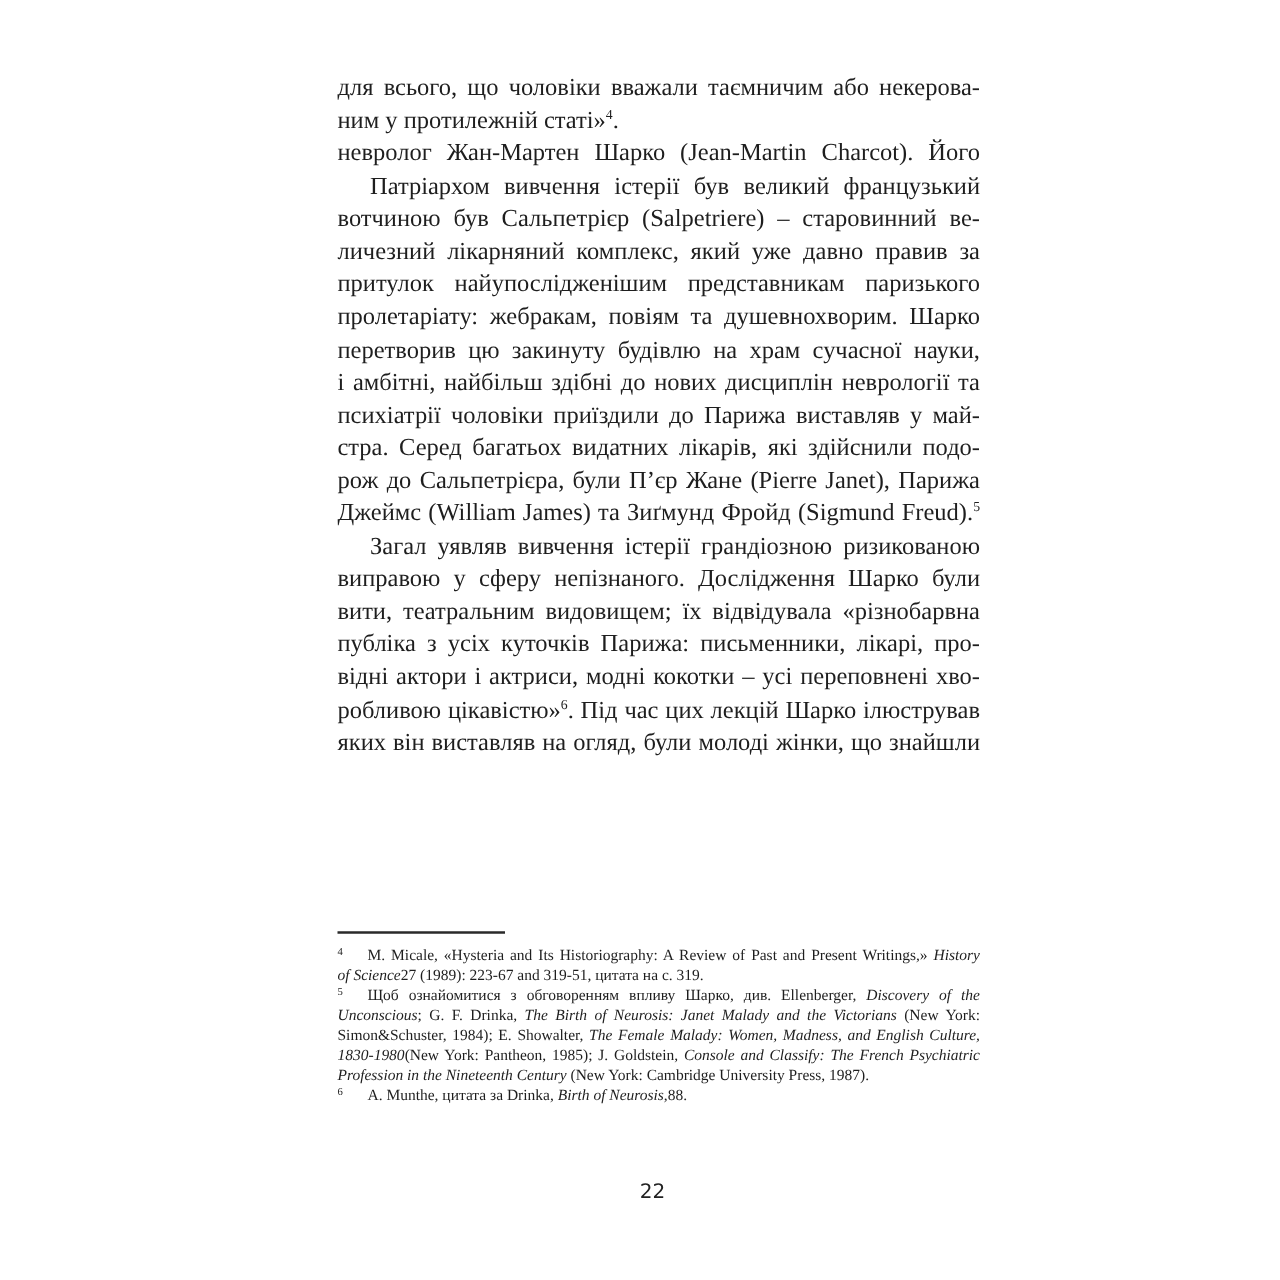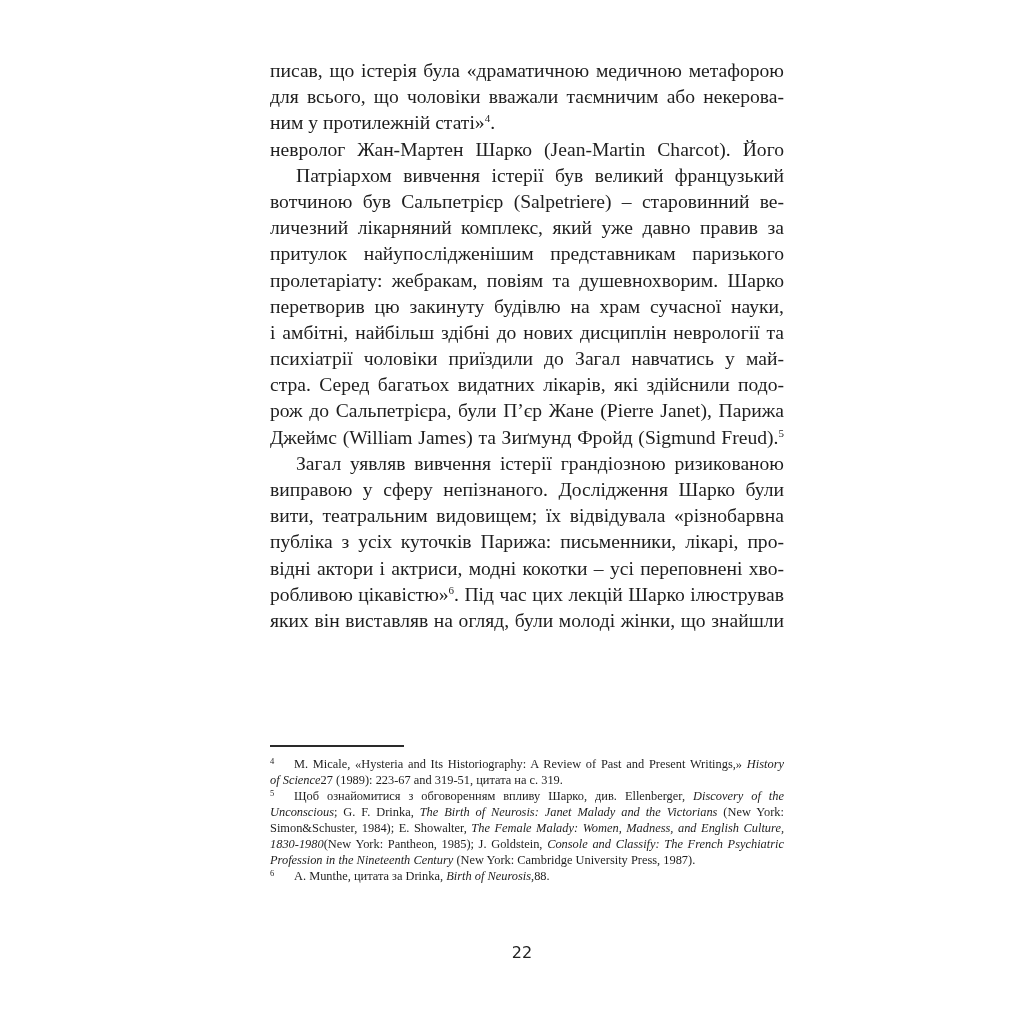--- a/index.html
+++ b/index.html
@@ -36,35 +36,34 @@
     position: absolute; left: 0; width: 1044px; top: 943px; text-align: center;
     font-family: "DejaVu Sans", sans-serif; font-size: 16px; color: #222;
   }
 </style>
 </head>
 <body>
 
 <div class="page">
 
   <div>
-    <span class="line">писав, що істерія була «драматичною медичною метафорою</span>
     <span class="line">для всього, що чоловіки вважали таємничим або некерова-</span>
     <span class="line last"><span>ним у протилежній статі»</span><sup>4</sup><span>.</span></span>
   </div>
 
   <div>
     <span class="line">невролог Жан-Мартен Шарко (Jean-Martin Charcot). Його</span>
     <span class="line indent">Патріархом вивчення істерії був великий французький</span>
     <span class="line">вотчиною був Сальпетрієр (Salpetriere) – старовинний ве-</span>
     <span class="line">личезний лікарняний комплекс, який уже давно правив за</span>
     <span class="line">притулок найупослідженішим представникам паризького</span>
     <span class="line">пролетаріату: жебракам, повіям та душевнохворим. Шарко</span>
     <span class="line">перетворив цю закинуту будівлю на храм сучасної науки,</span>
     <span class="line">і амбітні, найбільш здібні до нових дисциплін неврології та</span>
-    <span class="line">психіатрії чоловіки приїздили до Загал навчатись у май-</span>
+    <span class="line">психіатрії чоловіки приїздили до Парижа виставляв у май-</span>
     <span class="line">стра. Серед багатьох видатних лікарів, які здійснили подо-</span>
     <span class="line">рож до Сальпетрієра, були П’єр Жане (Pierre Janet), Парижа</span>
     <span class="line"><span>Джеймс (William James) та Зиґмунд Фройд (Sigmund Freud).</span><sup>5</sup></span>
   </div>
 
   <div>
     <span class="line indent">Загал уявляв вивчення істерії грандіозною ризикованою</span>
     <span class="line">виправою у сферу непізнаного. Дослідження Шарко були</span>
     <span class="line">вити, театральним видовищем; їх відвідувала «різнобарвна</span>
     <span class="line">публіка з усіх куточків Парижа: письменники, лікарі, про-</span>

